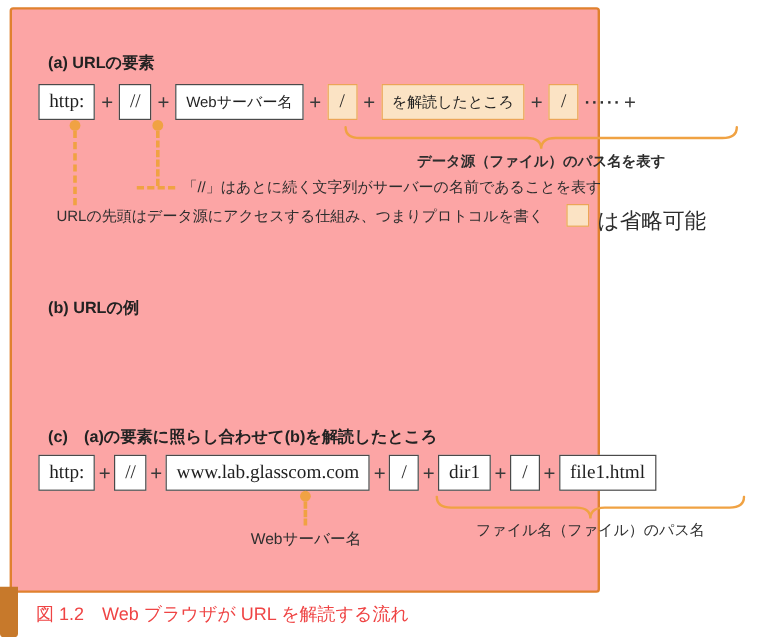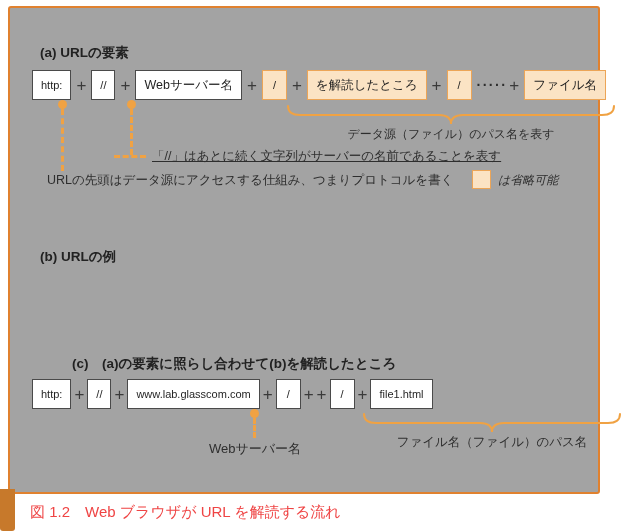--- a/index.html
+++ b/index.html
@@ -1,30 +1,30 @@
 <!DOCTYPE html>
 <html><head>
 <meta charset="utf-8">
 <style>
   html,body{margin:0;padding:0;}
   body{
     width:639px;height:531px;position:relative;background:#ffffff;
     font-family:"Liberation Sans","DejaVu Sans",sans-serif;overflow:hidden;
   }
   .frame{
-    position:absolute;left:8px;top:6px;width:592px;height:488px;
-    border:2.5px solid #E0812F;border-radius:3px;background:#a3a3a3;box-sizing:border-box;
+    position:absolute;left:8px;top:6px;width:492px;height:488px;
+    border:2.5px solid #E0812F;border-radius:3px;background:#fca5a5;box-sizing:border-box;
   }
   .hdr{position:absolute;font-size:13.5px;font-weight:bold;color:#222;white-space:nowrap;}
   .row{position:absolute;display:flex;align-items:center;gap:5px;}
   .row-c{gap:3px;}
   .wbox{
     background:#fff;border:1.4px solid #4a4a4a;height:30px;box-sizing:border-box;
     display:flex;align-items:center;justify-content:center;padding:0 8px;
-    font-family:Liberation Sans, sans-serif;font-size:11px;color:#1f1f1f;
+    font-family:Liberation Serif, serif;font-size:16px;color:#1f1f1f;
     white-space:nowrap;
   }
   .obox{background:#FBE3C4;border:1.4px solid #ECA557;}
   .slash{min-width:25px;padding:0 4px;}
   .jp{font-family:"Liberation Sans","DejaVu Sans",sans-serif;font-size:12.5px;}
   .plus{font-size:17px;color:#3a3a3a;line-height:1;white-space:nowrap;}
   .dotsrun{display:flex;align-items:center;gap:2px;}
   .dots{font-weight:bold;font-size:14px;letter-spacing:1.5px;color:#2e2e2e;line-height:1;}
   .dot{position:absolute;width:9px;height:9px;border-radius:50%;background:#F0A243;}
   .vdash{position:absolute;width:0;border-left:3px dashed #F0A243;}
@@ -57,53 +57,53 @@
     <span class="plus">+</span>
     <span class="wbox obox slash">/</span>
     <span class="plus">+</span>
     <span class="wbox obox jp">を解読したところ</span>
     <span class="plus">+</span>
     <span class="wbox obox slash">/</span>
     <span class="dotsrun">
       <span class="dots">·····</span>
       <span class="plus">+</span>
     </span>
-    <span class="wbox obox jp">ファイル名</span>
   </div>
 
   <svg class="bracewrap" style="left:276px;top:97px;" width="330" height="22">
     <path d="M2,1 Q2,10 14,10 L153,10 Q165,10 165,19 Q165,10 177,10 L316,10 Q328,10 328,1" fill="none" stroke="#F0A243" stroke-width="2" stroke-linecap="round"></path>
   </svg>
-  <div class="bracelabel" style="left:276px;top:118px;width:330px;">データ源（ファイル）のパス名を表す</div>
+  <div class="bracelabel" style="left:276px;top:118px;width:330px;font-weight:bold;">データ源（ファイル）のパス名を表す</div>
 
   <span class="dot" style="left:48px;top:92px;"></span>
   <span class="vdash" style="left:51px;top:101px;height:62px;"></span>
   <div class="note" style="left:37px;top:164px;">URLの先頭はデータ源にアクセスする仕組み、つまりプロトコルを書く</div>
 
   <span class="dot" style="left:117px;top:92px;"></span>
   <span class="vdash" style="left:120px;top:101px;height:46px;"></span>
   <span class="hdash" style="left:104px;top:147px;width:32px;"></span>
-  <div class="note" style="left:142px;top:140px;text-decoration:underline;">「//」はあとに続く文字列がサーバーの名前であることを表す</div>
+  <div class="note" style="left:142px;top:140px;">「//」はあとに続く文字列がサーバーの名前であることを表す</div>
 
   <span class="legendbox" style="left:462px;top:162px;"></span>
-  <div class="note" style="left:488px;top:164px;font-size:12px;font-style:italic;">は省略可能</div>
+  <div class="note" style="left:488px;top:164px;font-size:18px;">は省略可能</div>
 
   <div class="hdr" style="left:30px;top:240px;">(b) URLの例</div>
 
-  <div class="hdr" style="left:30px;top:347px;margin-left:32px;">(c)　(a)の要素に照らし合わせて(b)を解読したところ</div>
+  <div class="hdr" style="left:30px;top:347px;">(c)　(a)の要素に照らし合わせて(b)を解読したところ</div>
 
   <div class="row row-c" style="left:22px;top:371px;">
     <span class="wbox">http:</span>
     <span class="plus">+</span>
     <span class="wbox">//</span>
     <span class="plus">+</span>
     <span class="wbox">www.lab.glasscom.com</span>
     <span class="plus">+</span>
     <span class="wbox slash">/</span>
     <span class="plus">+</span>
+    <span class="wbox">dir1</span>
     <span class="plus">+</span>
     <span class="wbox slash">/</span>
     <span class="plus">+</span>
     <span class="wbox">file1.html</span>
   </div>
 
   <span class="dot" style="left:240px;top:401px;"></span>
   <span class="vdash" style="left:243px;top:410px;height:20px;"></span>
   <div class="bracelabel" style="left:160px;top:432px;width:170px;font-size:13px;">Webサーバー名</div>
 

